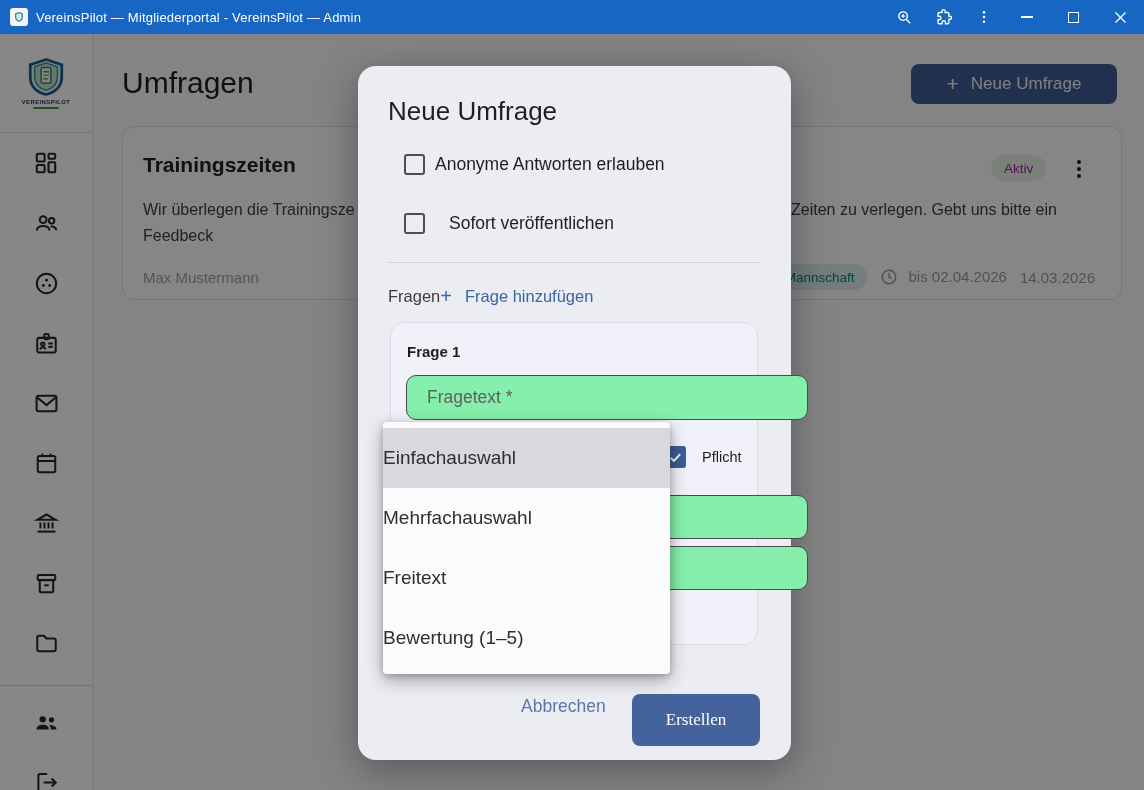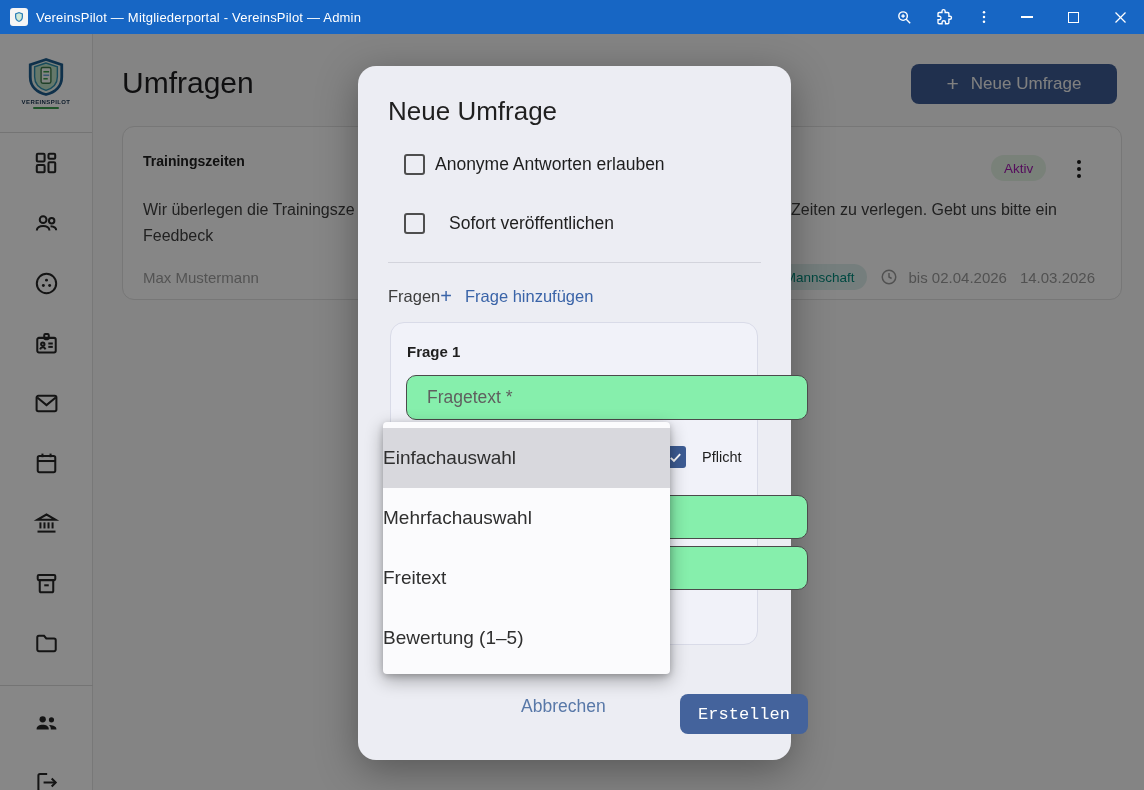--- a/index.html
+++ b/index.html
@@ -33,35 +33,35 @@
   .nav-divider { width:93px; height:1px; background:#dcdcdc; margin:12px 0 6px; }
 
   
   .page-title { position:absolute; left:122px; top:32px; font-size:30px; color:#1d1d1f; font-weight:400; }
   .new-survey-btn { position:absolute; left:911px; top:30px; width:206px; height:40px; background:#3d5c94;
     border-radius:8px; color:#f2f2f2; font-size:17px; display:flex; align-items:center; justify-content:center; gap:12px; }
   .new-survey-btn .plus { font-size:21px; font-weight:400; }
 
   .survey-card { position:absolute; left:122px; top:92px; width:1000px; height:174px; background:#fdfdfd;
     border:1px solid #e0e0e0; border-radius:12px; }
-  .card-title { position:absolute; left:20px; top:26px; font-size:14px; font-weight:bold; color:#212121; }
+  .card-title { position:absolute; left:20px; top:26px; font-size:21px; font-weight:bold; color:#212121; }
   .status-badge { position:absolute; left:868px; top:28px; height:26px; padding:0 13px; background:#e4f3e5;
     color:#a21caf; font-size:13.5px; border-radius:13px; display:flex; align-items:center; }
   .kebab { position:absolute; left:942px; top:28px; width:28px; height:28px; display:flex; flex-direction:column;
     align-items:center; justify-content:center; gap:3px; }
   .kebab i { width:4px; height:4px; background:#1b1b1b; border-radius:50%; }
   .card-desc { position:absolute; left:20px; top:70px; font-size:16px; color:#3f3f3f; line-height:26px; }
   .card-desc-right { position:absolute; left:668px; top:70px; font-size:16px; color:#3f3f3f; line-height:26px; }
   .card-footer { position:absolute; left:20px; right:26px; top:136px; height:28px; display:flex;
     align-items:center; justify-content:space-between; }
   .author { color:#9e9e9e; font-size:15px; }
   .footer-right { display:flex; align-items:center; gap:13px; }
   .team-badge { height:26px; padding:0 12px; background:#ddefec; color:#00897b; font-size:13.5px;
     border-radius:13px; display:flex; align-items:center; }
-  .meta { color:#9a9a9a; font-size:15px; display:flex; align-items:center; gap:11px; }
+  .meta { color:#9a9a9a; font-size:15px; display:flex; align-items:flex-start; gap:11px; }
   .meta2 { color:#9a9a9a; font-size:15px; }
 
   
   .modal { position:absolute; left:358px; top:66px; width:433px; height:694px; background:#ecedf3;
     border-radius:18px; z-index:10; box-shadow:0 10px 40px rgba(0,0,0,.35); }
   .modal-title { position:absolute; left:30px; top:30px; font-size:26px; color:#1f1f1f; font-weight:500; }
   .cb-row { position:absolute; left:46px; display:flex; align-items:center; gap:24px; height:26px; }
   .cb-row.r1 { top:85px;gap:10px; } .cb-row.r2 { top:144px; }
   .cb-box { width:21px; height:21px; border:2.2px solid #4e4e4e; border-radius:3px; background:transparent; }
   .cb-label { font-size:17.5px; color:#1e1e1e; }
@@ -79,22 +79,22 @@
     border:1.6px solid #4b4b4b; border-radius:10px; display:flex; align-items:center; padding-left:20px;
     font-size:17.5px; color:#5f5f5f; }
   .fi1 { top:52px; } .fi2 { top:172px; height:44px; } .fi3 { top:223px; height:44px; }
   .pflicht-row { position:absolute; left:273px; top:123px; display:flex; align-items:center; gap:16px; }
   .cb-checked { width:22px; height:22px; background:#3d5c94; border-radius:3px; display:flex;
     align-items:center; justify-content:center; }
   .pflicht-label { font-size:14.5px; color:#1e1e1e; }
 
   .cancel-btn { position:absolute; left:163px; top:630px; font-size:17.5px; color:#5878a8; background:none;
     border:none; font-family:inherit; }
-  .submit-btn { position:absolute; left:274px; top:628px; width:128px; height:40px; background:#44639c;
-    border:none; border-radius:8px; color:#fff; font-size:17px; font-family:Liberation Mono, monospace;margin-left:48px; }
+  .submit-btn { position:absolute; left:274px; top:628px; width:128px; height:52px; background:#44639c;
+    border:none; border-radius:8px; color:#fff; font-size:17px; font-family:Liberation Serif, serif; }
 
   
   .dropdown { position:absolute; left:383px; top:422px; width:287px; height:252px; background:#fbfbfd;
     border-radius:4px; z-index:20; box-shadow:0 6px 18px rgba(0,0,0,.32), 0 2px 6px rgba(0,0,0,.2);
     padding:6px 0; }
   .dd-item { height:60px; display:flex; align-items:center; font-size:19px; color:#2f2f2f; }
   .dd-item.selected { background:#d8d8dd; }
 </style>
 </head>
 <body>

